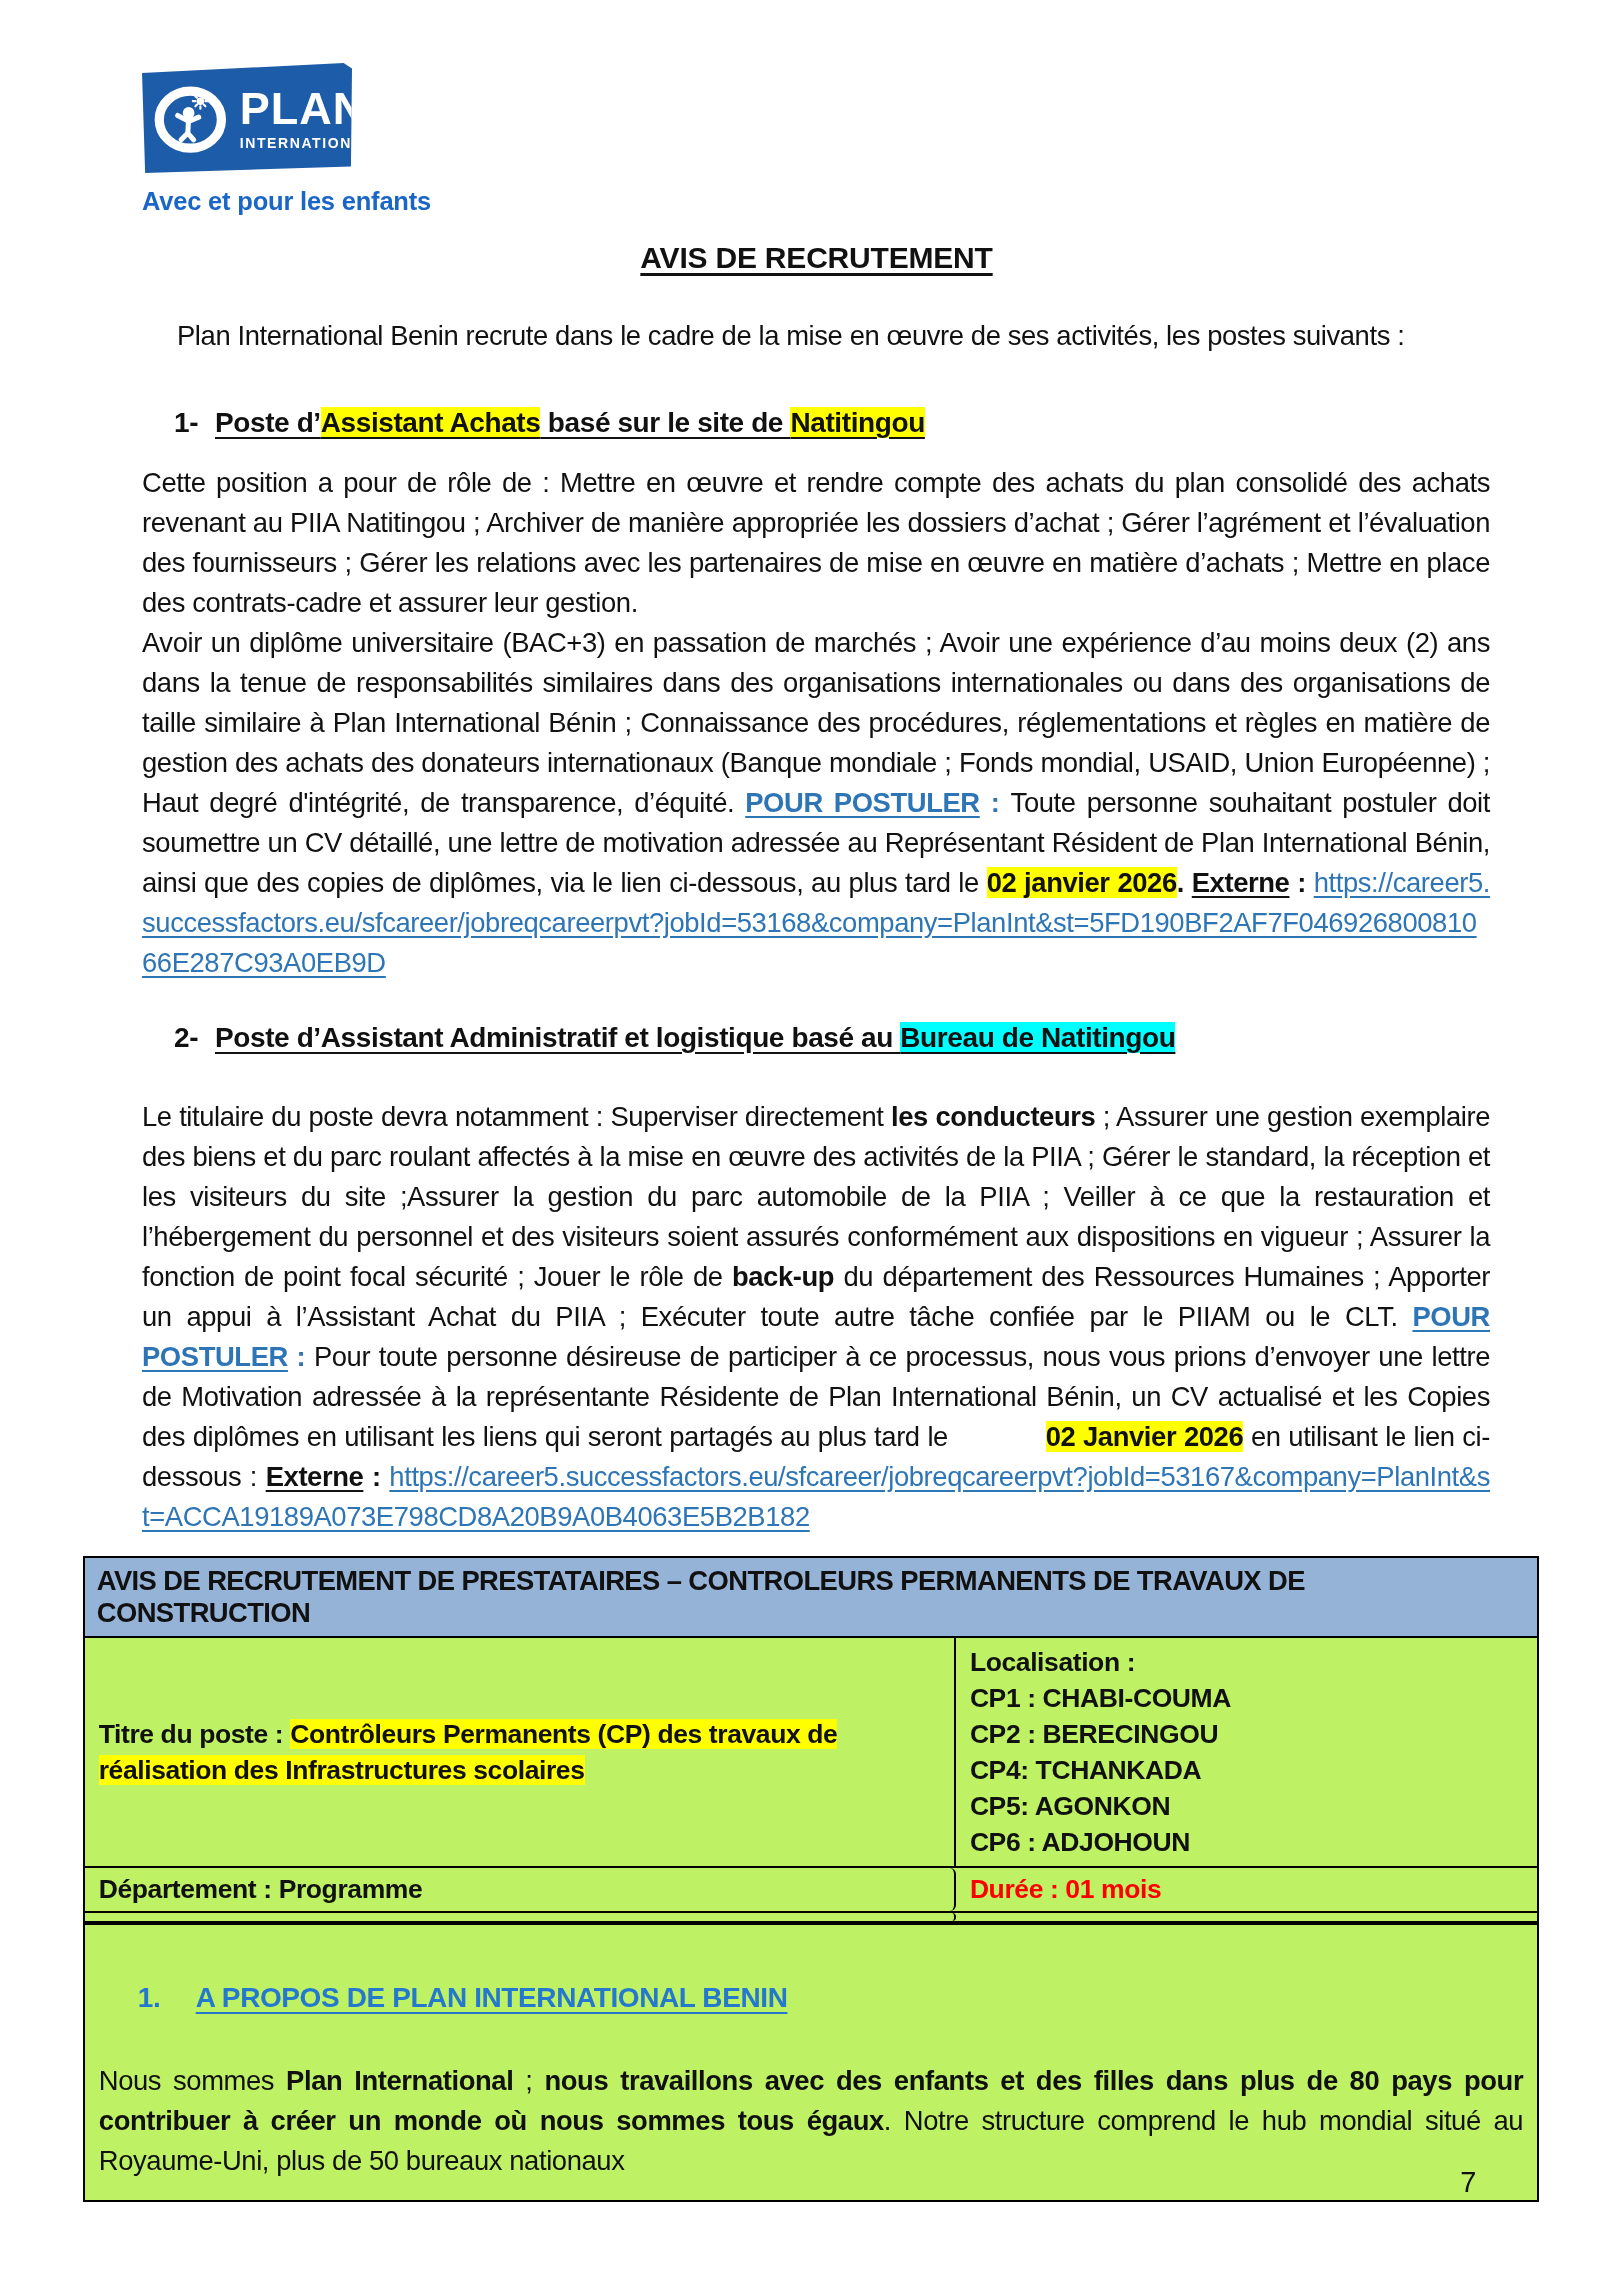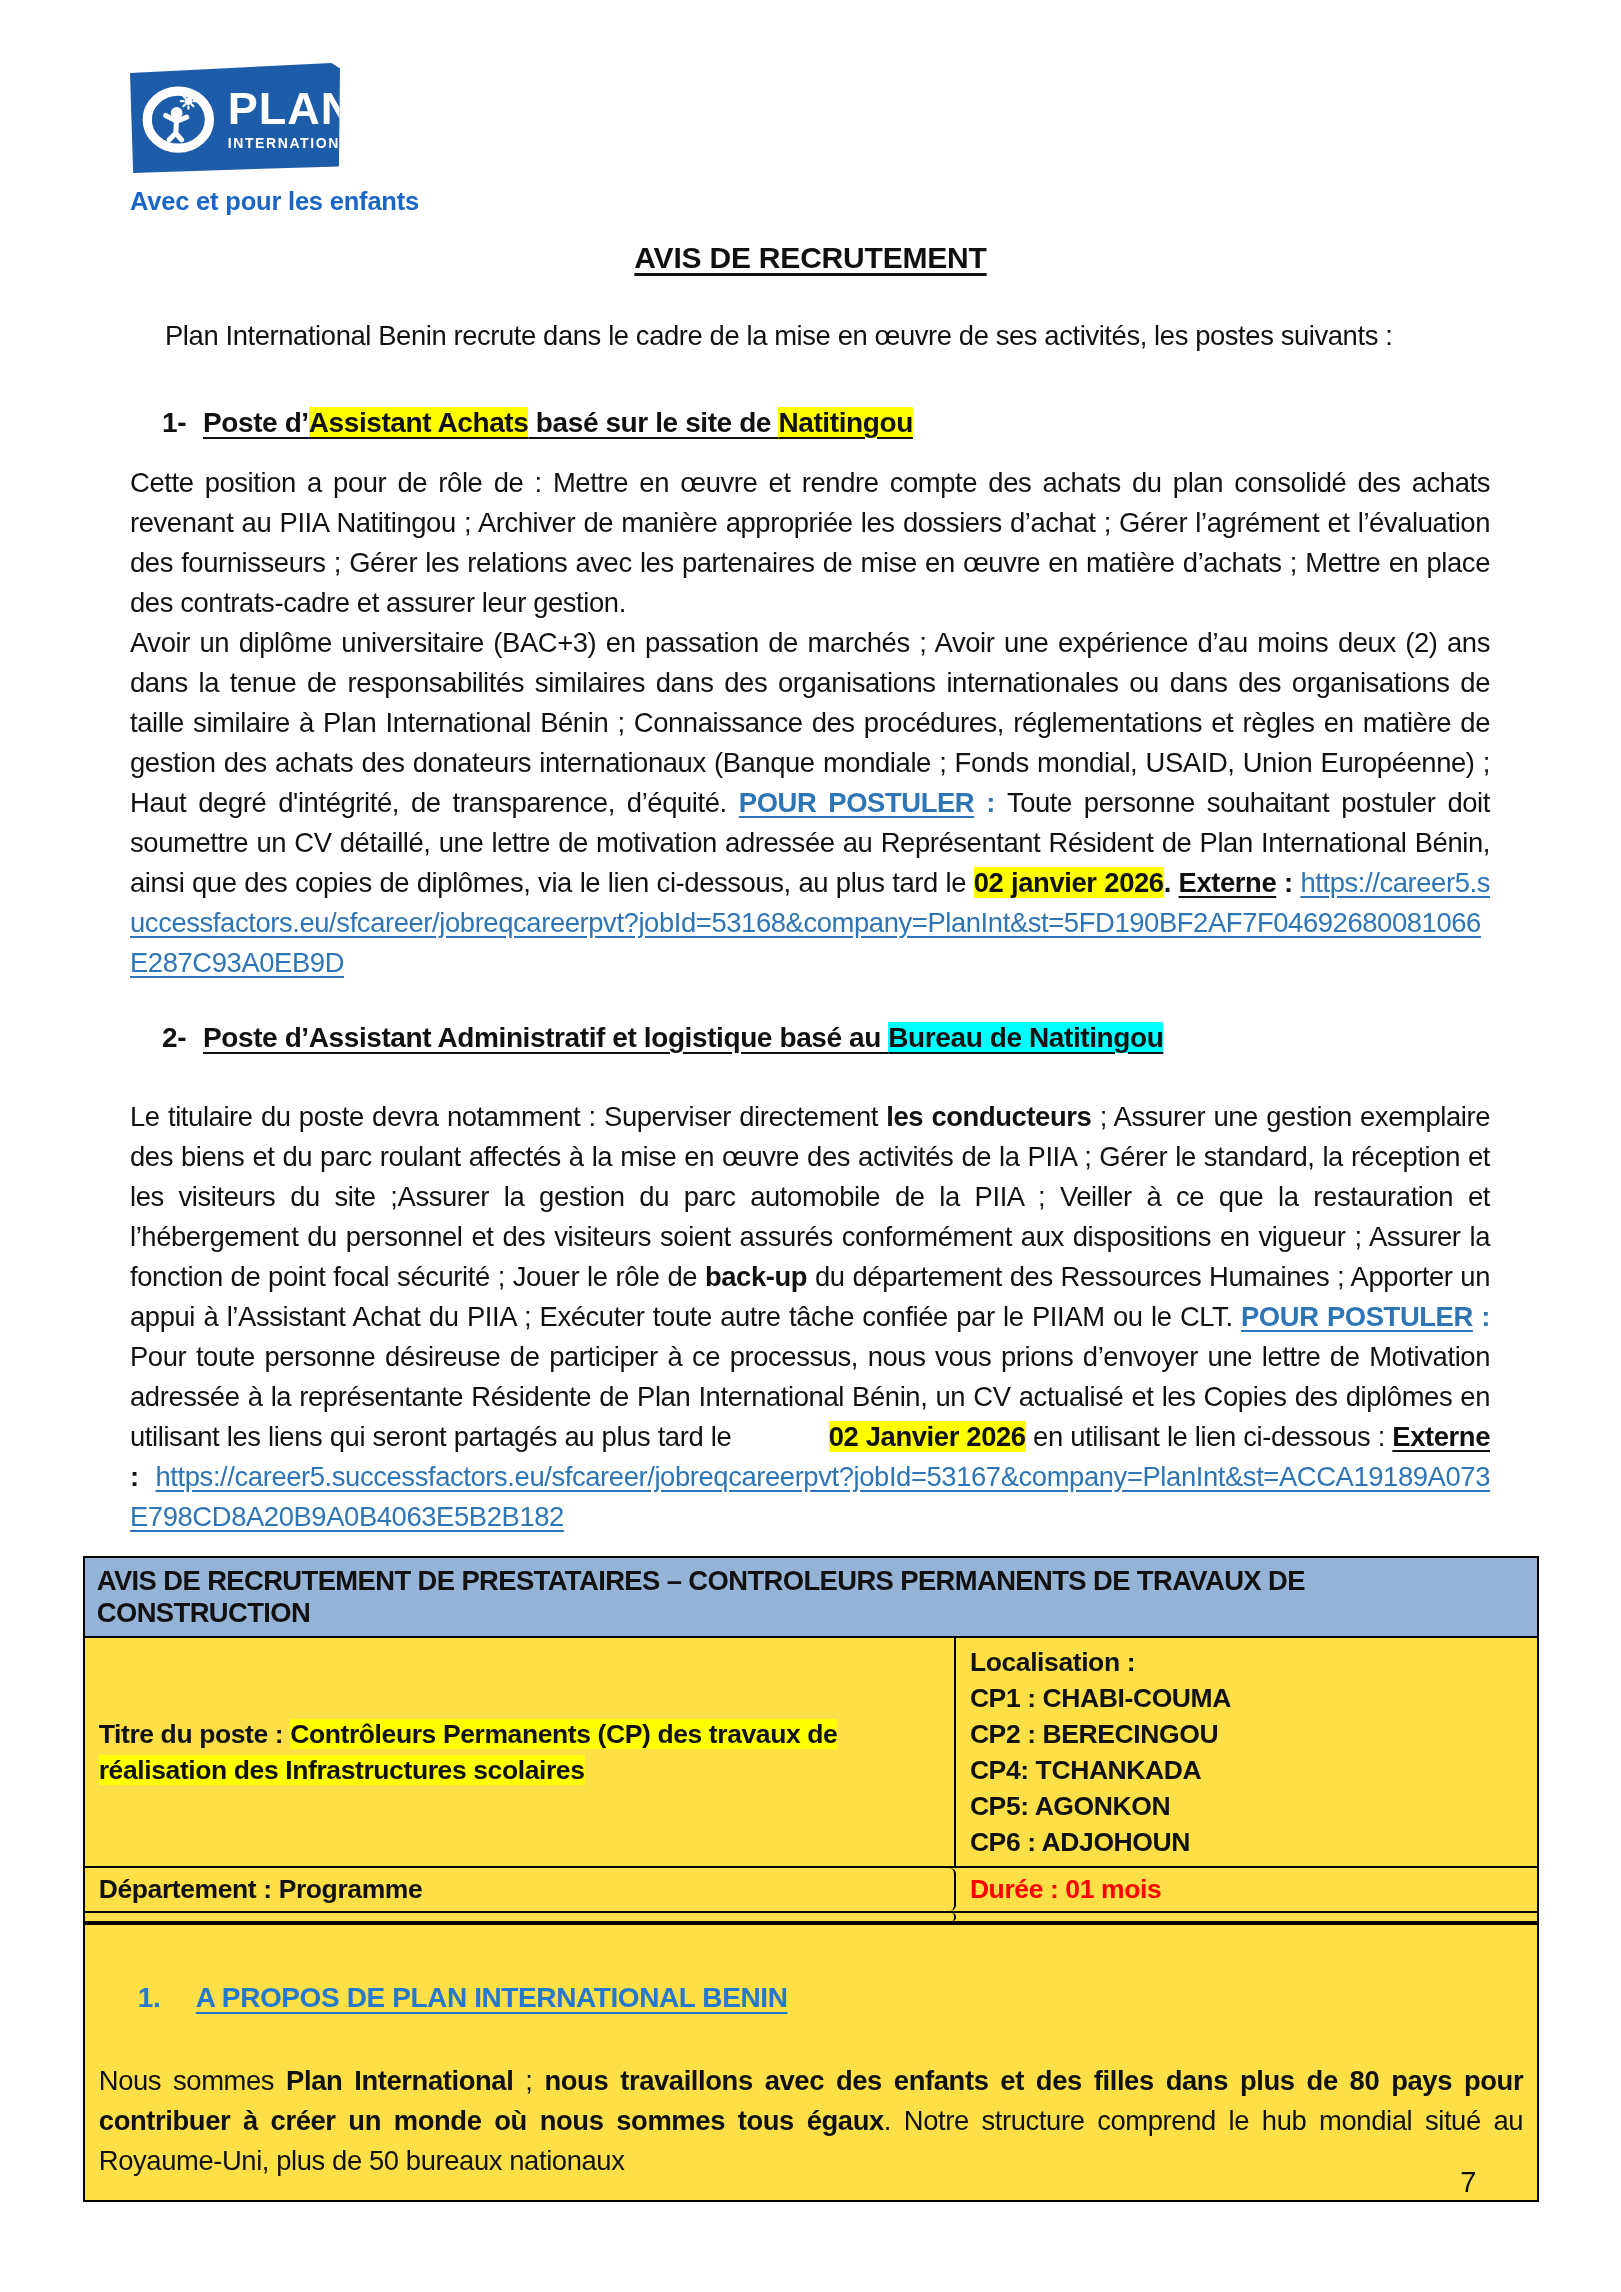--- a/index.html
+++ b/index.html
@@ -5,21 +5,21 @@
   :root{
     --logo-blue:#1D5CA9; --tagline-blue:#1A66C6; --link-blue:#2E75B6;
     --heading-blue:#2478CE; --table-header-bg:#95B3D7;
     --hl-yellow:#FFFF00; --hl-cyan:#00FFFF; --red:#FF0000;
   }
   *{box-sizing:border-box;}
   html,body{margin:0;padding:0;background:#e8e8e8;}
   .page{
     position:relative; width:1621px; height:2293px; background:#fff; margin:0 auto;
     font-family:"Liberation Sans","DejaVu Sans",sans-serif; color:#111;
-    letter-spacing:-0.4px; overflow:hidden;
+    letter-spacing:-0.4px; overflow:hidden;padding-left:12px;
   }
   
   .logo-block{margin:63px 0 0 130px; width:255px;}
   .logo-box{
     width:210px; height:110px; background:var(--logo-blue);
     display:flex; align-items:center; padding:7.8px 9.8px 7.8px 7.8px;
     clip-path:polygon(0% 9%,96% 0%,100% 5%,99.5% 94%,1.5% 100%);
   }
   .logo-mark{width:84px; height:84px; flex:0 0 auto;}
   .logo-text{margin-left:5.9px; color:#fff; line-height:1;}
@@ -41,21 +41,21 @@
   .u{text-decoration:underline; text-underline-offset:3.9px;}
   .hl{background:var(--hl-yellow);}
   .hlc{background:var(--hl-cyan);}
   .red{color:var(--red);}
   .link{color:var(--link-blue); text-decoration:underline; text-underline-offset:3.9px;}
   .linkb{color:var(--link-blue); font-weight:bold;}
   .linkb.u{text-decoration:underline; text-underline-offset:3.9px;}
   .brk{word-break:break-all;}
   .tab{display:inline-block; width:90px;}
   
-  .recruit-table{position:absolute; top:1556px; left:83px; right:82px; border:2px solid #000; background:#fde047;}
+  .recruit-table{position:absolute; top:1556px; left:83px; right:82px; border:2px solid #000; background:#bef264;}
   .t-header{background:var(--table-header-bg); border-bottom:2px solid #000; padding:6.9px 11.8px; font-size:27.4px; font-weight:bold; letter-spacing:-0.6px;}
   .t-row{display:flex; border-bottom:2px solid #000;}
   .t-cell{padding:5.9px 13.7px; font-size:26.5px; font-weight:bold; line-height:36px;}
   .t-cell.left{width:60%; border-right:2px solid #000; display:flex; align-items:center;}
   .t-cell.right{width:40%;}
   .cell-inner{width:100%;}
   .t-row.slim .t-cell{padding-top:3.9px; padding-bottom:3.9px;border-radius:6px;}
   
   .t-about{border-top:2.9px solid #000; padding:29px 11.8px 15.7px 11.8px;}
   .about-heading{margin:27.4px 0 0 41px; color:var(--heading-blue); font-size:28px; font-weight:bold;}

